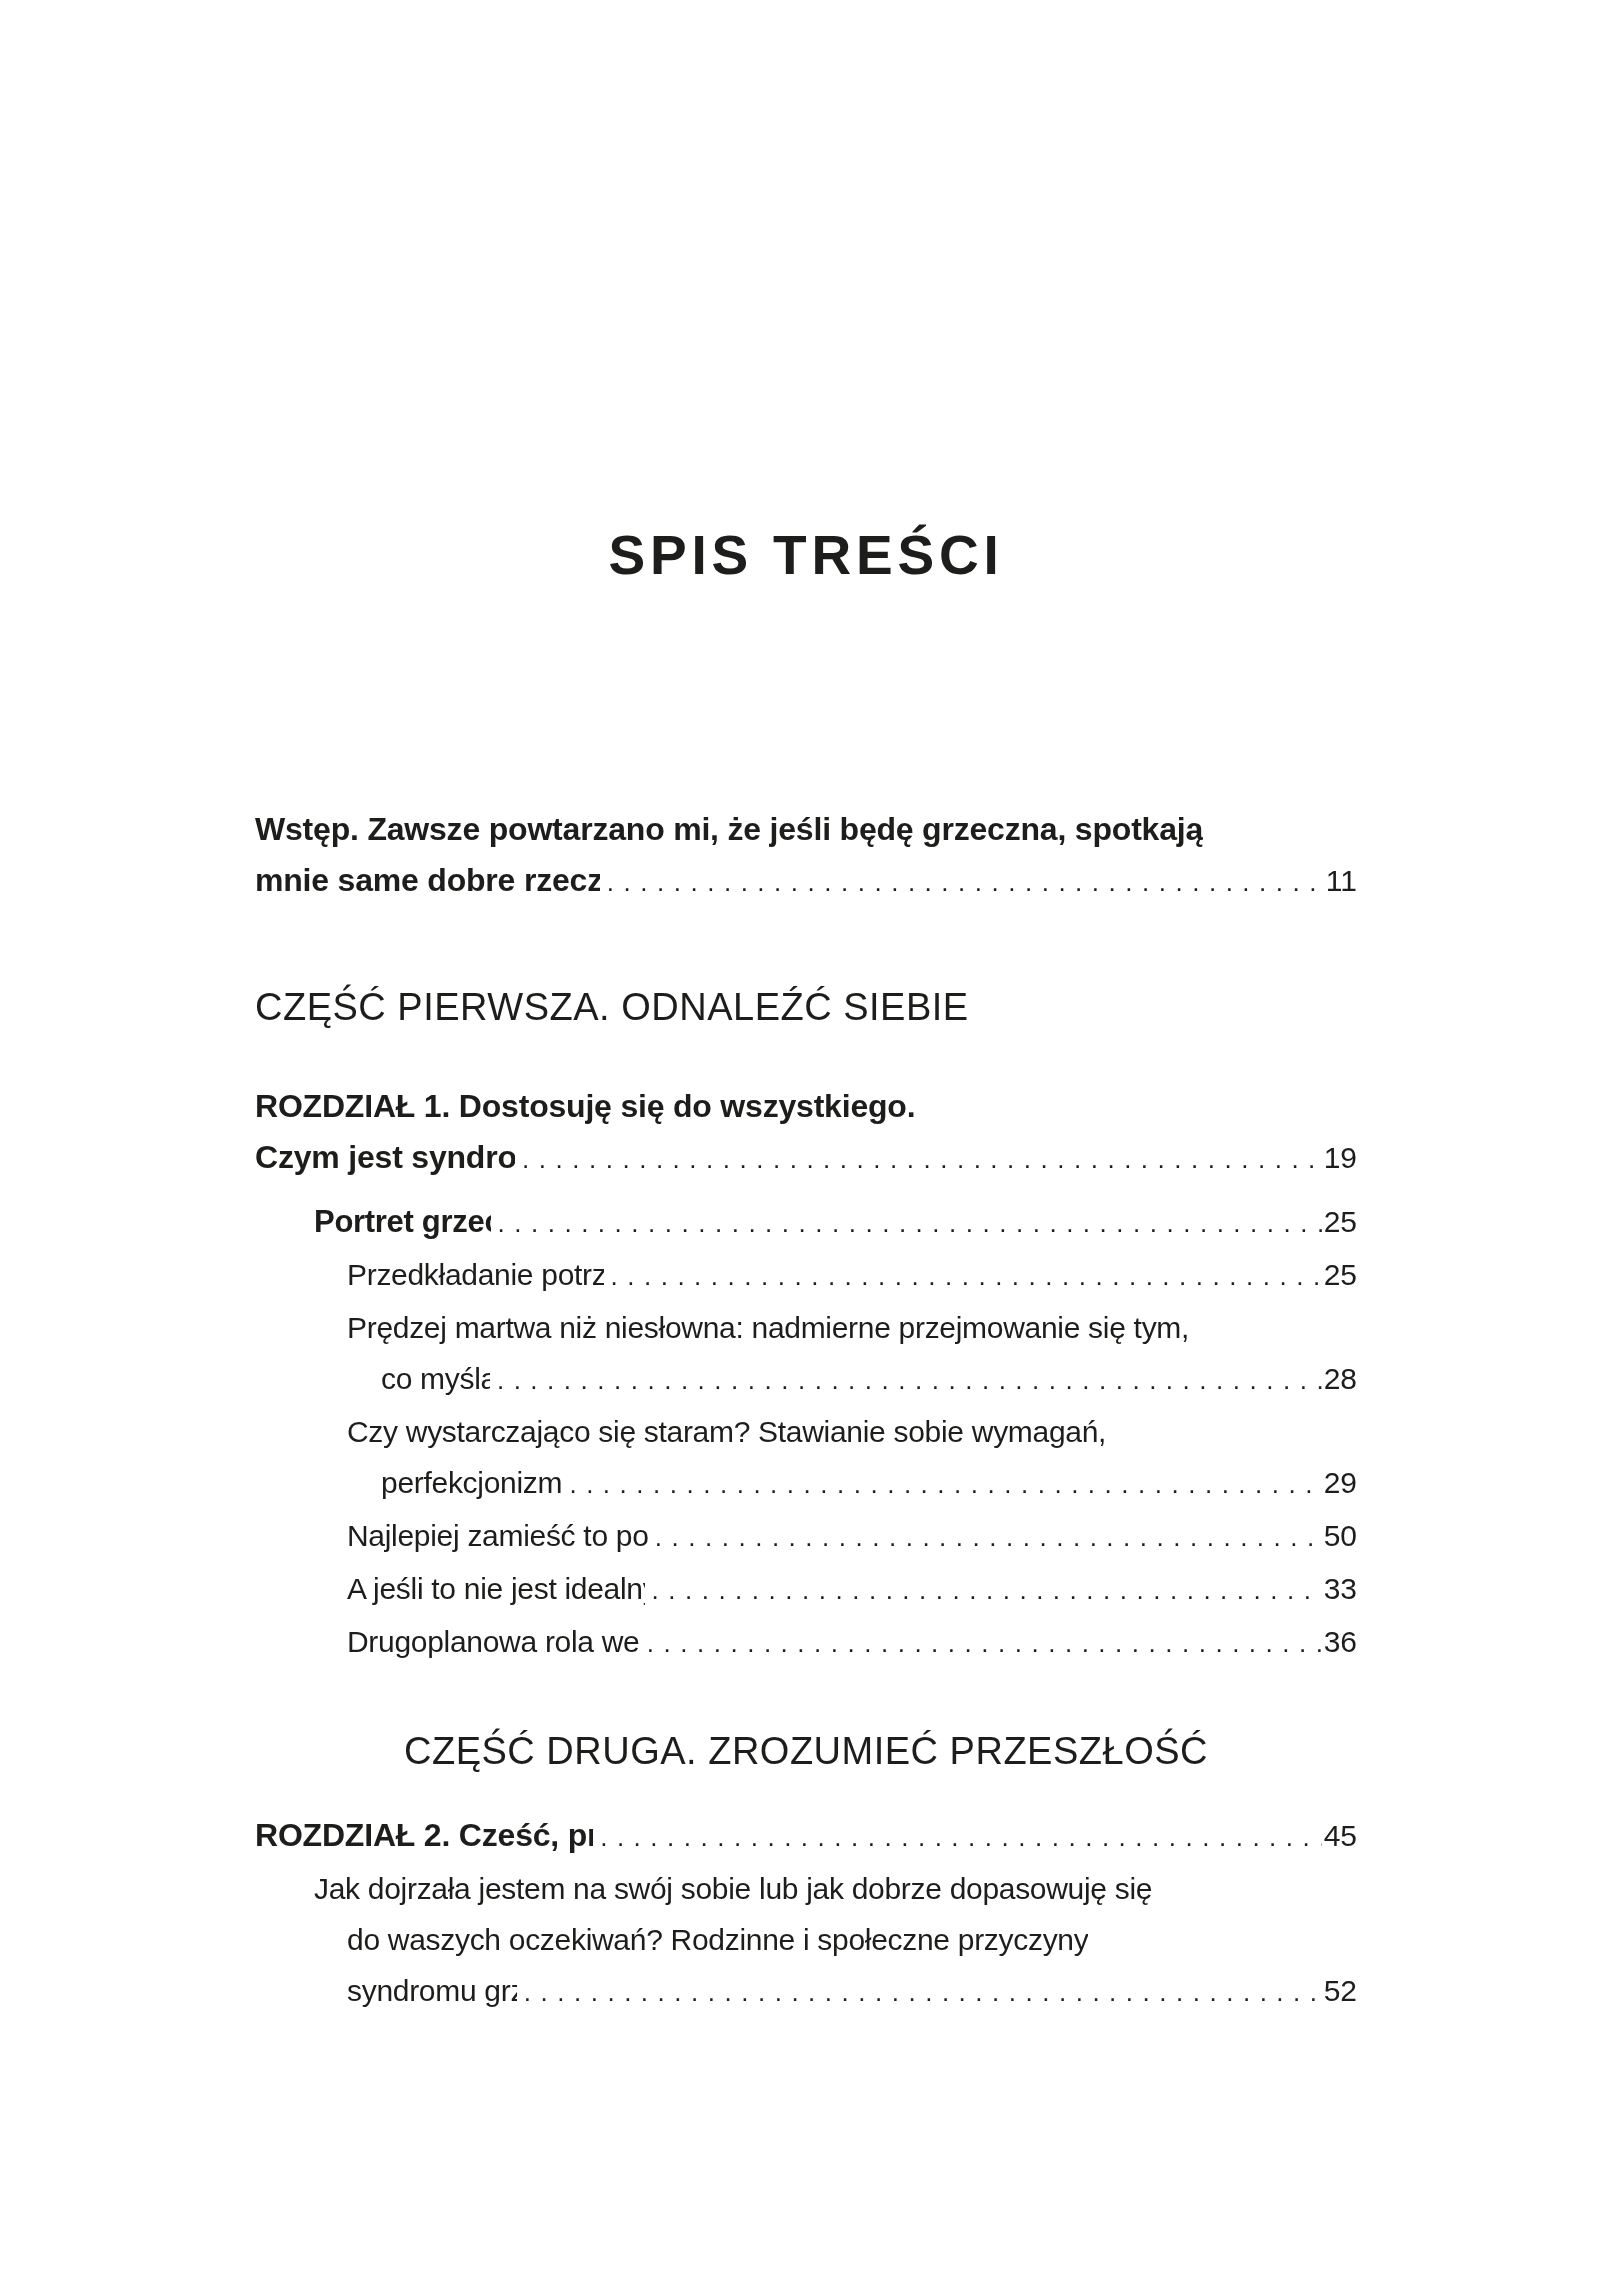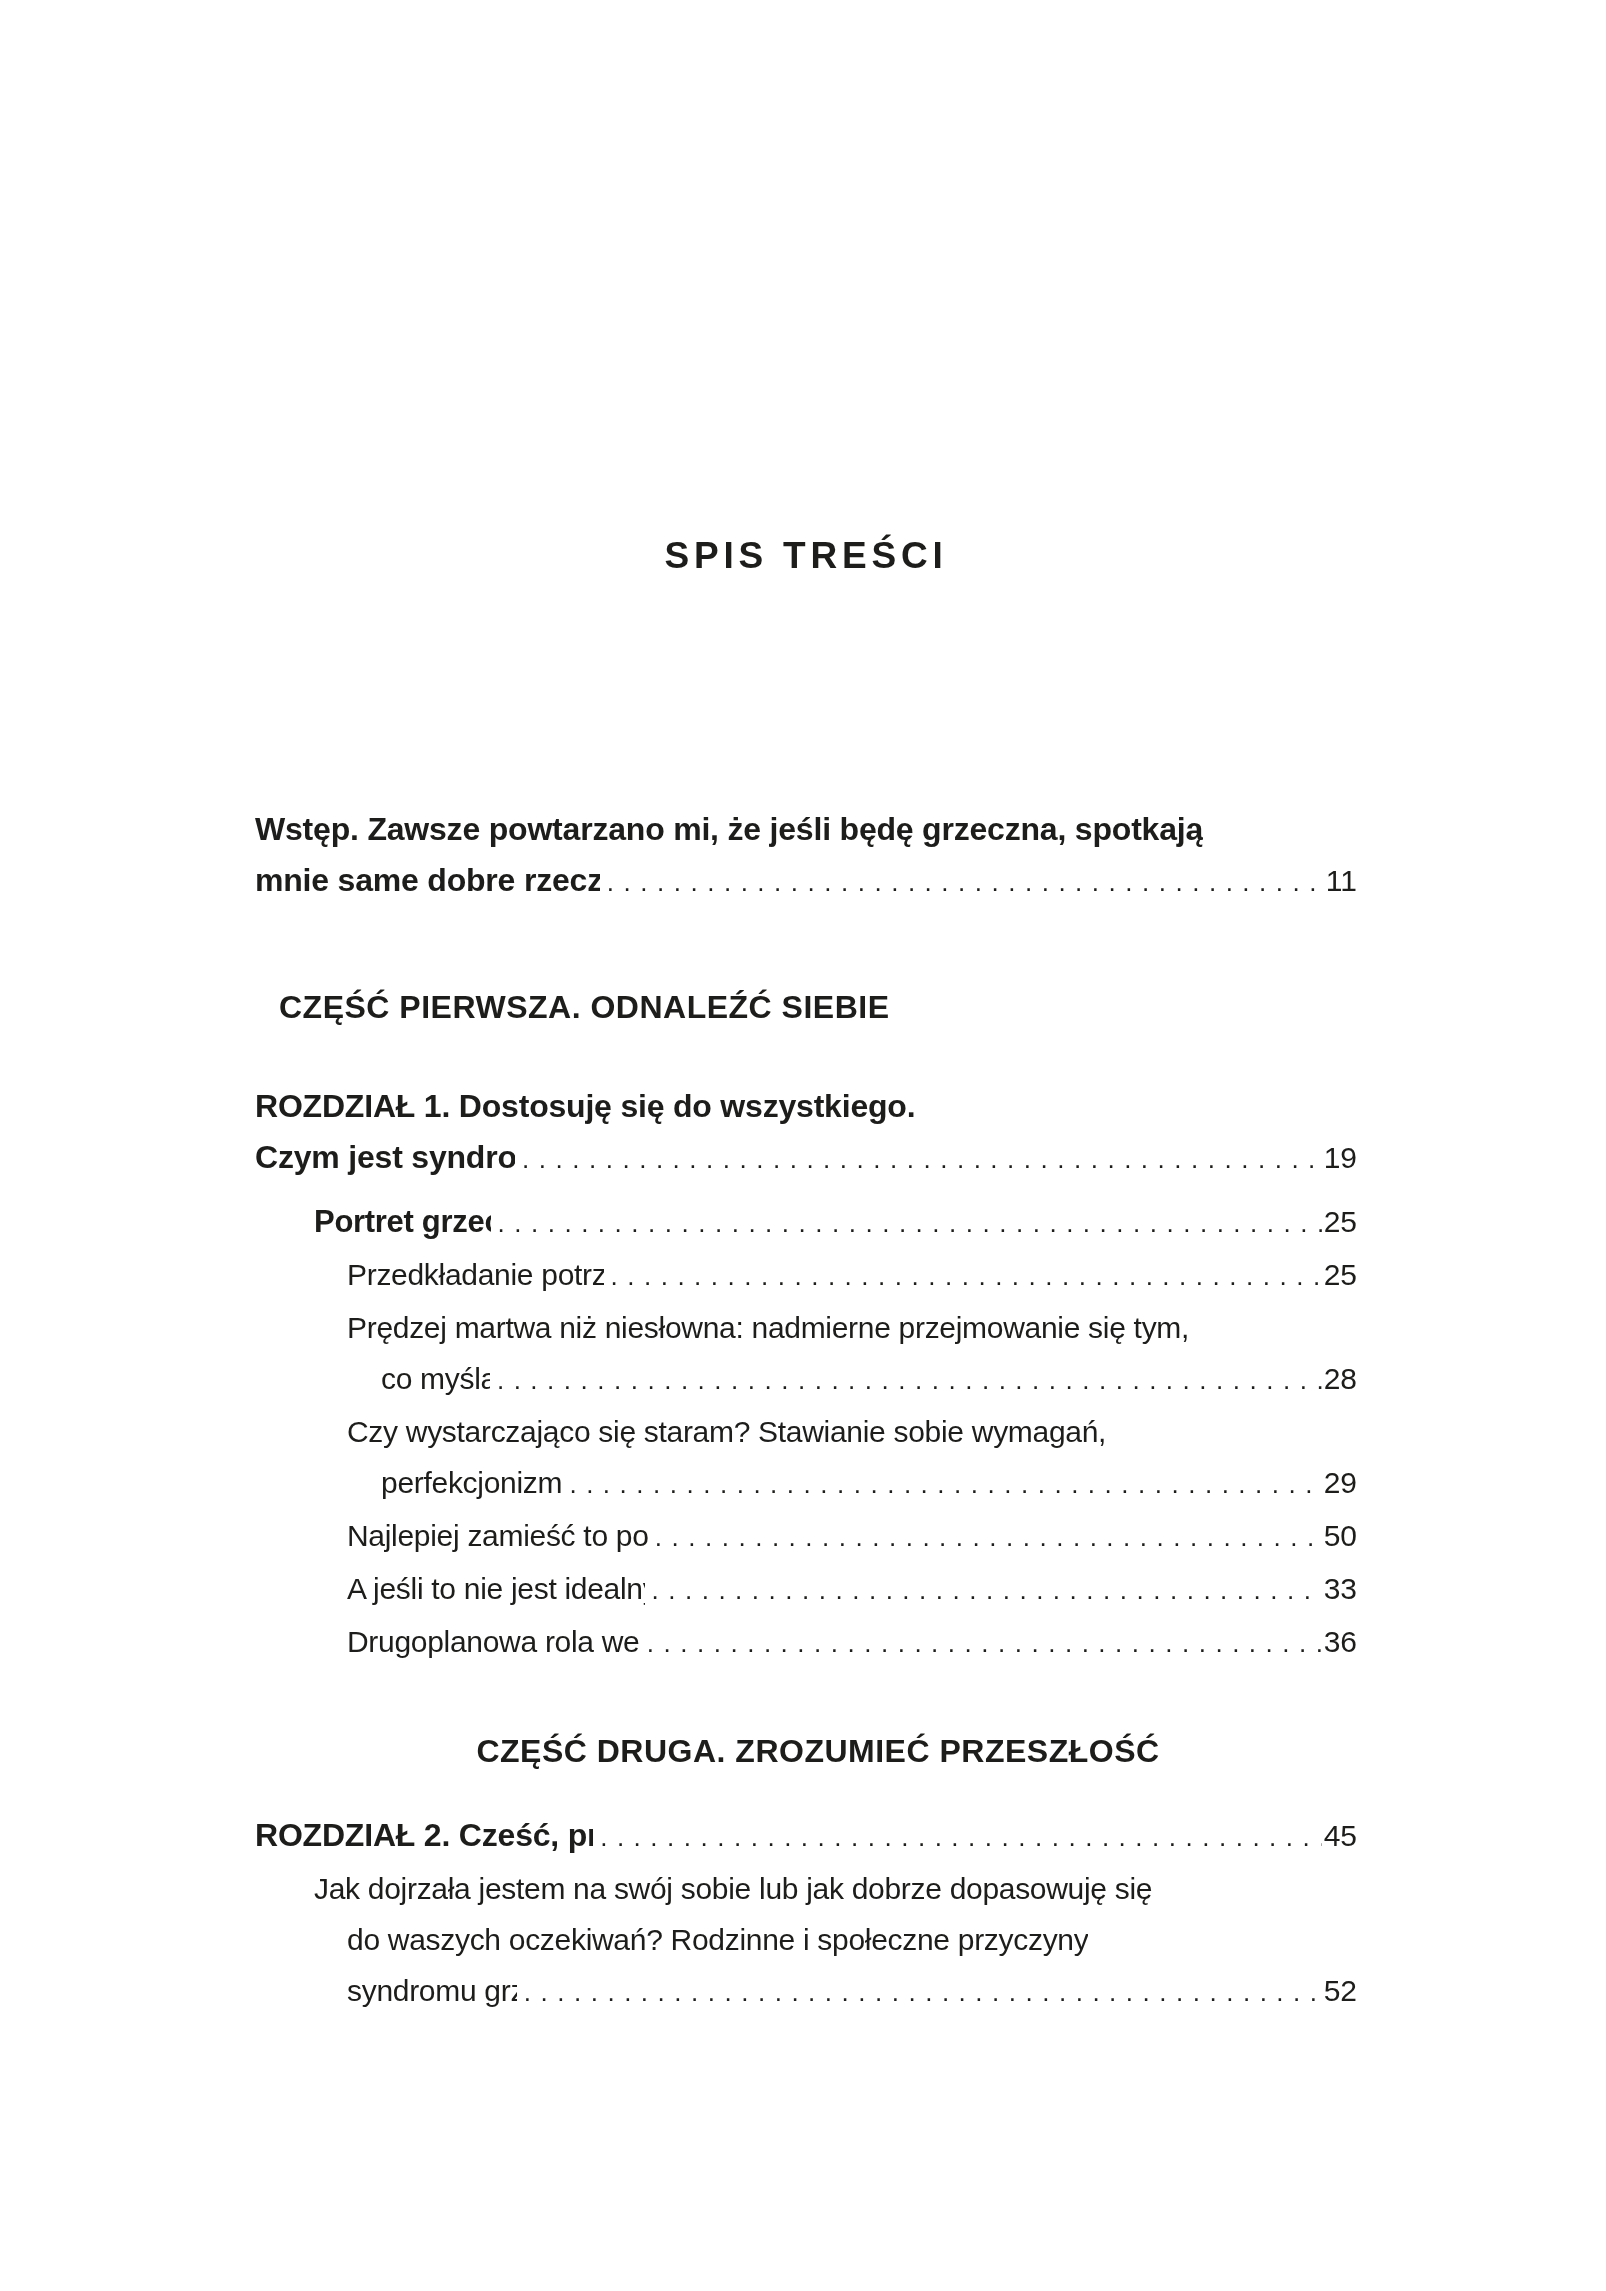--- a/index.html
+++ b/index.html
@@ -17,21 +17,21 @@
   .page {
     box-sizing: border-box;
     width: 1606px;
     height: 2291px;
     padding: 525px 249px 0 255px;
     background: #ffffff;
   }
   .title {
     margin: 0;
     text-align: center;
-    font-size: 37px;
+    font-size: 55px;
     line-height: 61px;
     font-weight: 700;
     letter-spacing: 4.8px;
   }
   .toc { width: 100%; }
 
   
   .r {
     display: flex;
     align-items: baseline;
@@ -56,21 +56,21 @@
     flex: 0 0 auto;
     font-size: 30px;
     font-weight: 400;
     letter-spacing: 0;
     margin-left: 1.9px;
   }
 
   
   .b    { font-size: 32px; font-weight: 700; letter-spacing: -0.2px; }
   .semi { font-size: 31px; font-weight: 700; }
-  .part { font-size: 32px; font-weight: 700; letter-spacing: 0.5px; line-height: 53px; margin-left: 24px; }
+  .part { font-size: 38px; font-weight: 400; letter-spacing: 0.5px; line-height: 53px; }
 
   
   .ind1 { padding-left: 59px;  }
   .ind2 { padding-left: 92px;  }
   .ind3 { padding-left: 126px; }
 
   
   .gap-intro { margin-top: 218px; }
   .gap-part1 { margin-top: 73px;  }
   .gap-ch1   { margin-top: 47px;  }

